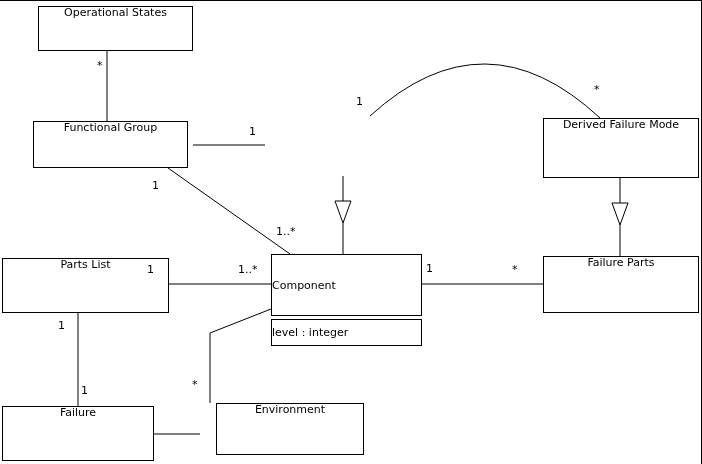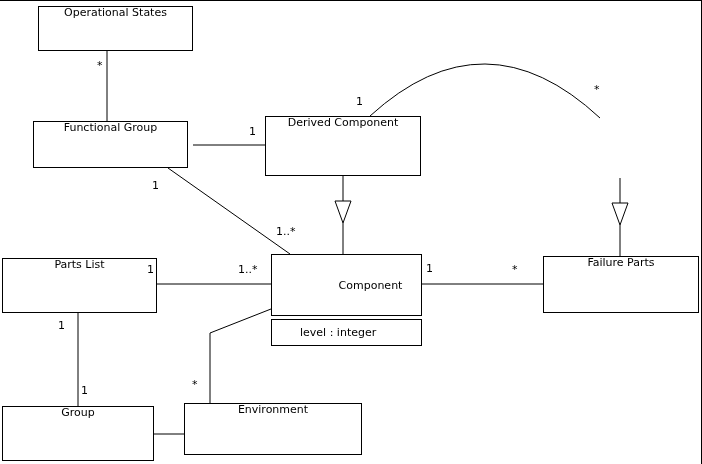--- a/index.html
+++ b/index.html
@@ -26,28 +26,27 @@
     font-size:11px;
     line-height:1.1;
     text-align:center;
   }
   .uml-class { position:absolute; }
   .uml-class .compartment {
     background:#ffffff;
     border:1px solid #000;
     display:flex;
     align-items:center;
-    justify-content:center;
+    justify-content:flex-start;
     font-size:11px;
-    padding-left:48px;
   }
   .uml-class .attr {
     margin-top:3px;
     justify-content:flex-start;
-    padding-left:28px;
+    padding-left:0;
   }
   .mult {
     position:absolute;
     font-size:11px;
     background:transparent;
     white-space:nowrap;
   }
 </style>
 </head>
 <body>
@@ -84,47 +83,47 @@
   </svg>
 
   <div class="uml-box" style="left:38px;top:5px;width:155px;height:45px">
     <span>Operational States</span>
   </div>
 
   <div class="uml-box" style="left:33px;top:120px;width:155px;height:47px">
     <span>Functional Group</span>
   </div>
 
-  <div class="uml-box" style="left:265px;top:115px;width:156px;height:60px">
-    <span>Derived Component</span>
+
+  <div class="uml-box" style="left:543px;top:117px;width:156px;height:60px">
+    <span>Derived Failure Mode</span>
   </div>
 
-
-  <div class="uml-box" style="left:2px;top:257px;width:155px;height:55px">
+  <div class="uml-box" style="left:2px;top:257px;width:167px;height:55px">
     <span>Parts List</span>
   </div>
 
   <div class="uml-class" style="left:271px;top:253px;width:151px">
     <div class="compartment" style="height:62px">
       <span>Component</span>
     </div>
     <div class="compartment attr" style="height:27px">
       <span>level : integer</span>
     </div>
   </div>
 
   <div class="uml-box" style="left:543px;top:255px;width:156px;height:57px">
     <span>Failure Parts</span>
   </div>
 
   <div class="uml-box" style="left:2px;top:405px;width:152px;height:55px">
-    <span>Group</span>
+    <span>Failure</span>
   </div>
 
-  <div class="uml-box" style="left:184px;top:402px;width:178px;height:52px">
+  <div class="uml-box" style="left:216px;top:402px;width:148px;height:52px">
     <span>Environment</span>
   </div>
 
   <span class="mult" style="left:97px;top:58px">*</span>
 
   <span class="mult" style="left:249px;top:124px">1</span>
 
   <span class="mult" style="left:356px;top:94px">1</span>
 
   <span class="mult" style="left:594px;top:82px">*</span>

